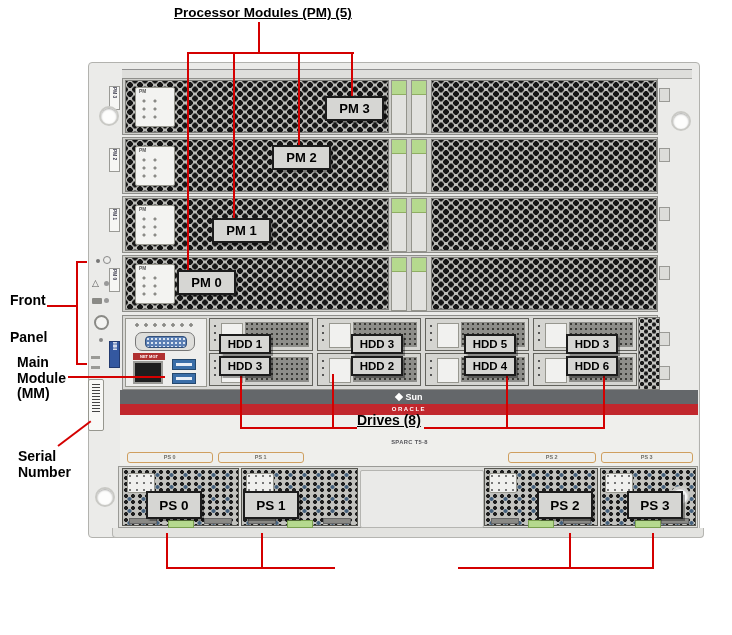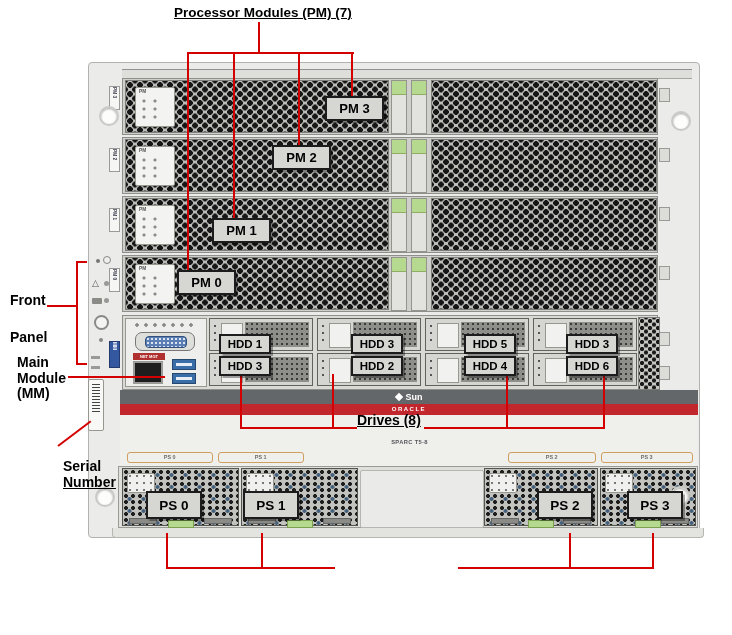--- a/index.html
+++ b/index.html
@@ -390,31 +390,31 @@
   <div class="modbox hdd-box" style="left:464px;top:334px;">HDD 5</div>
   <div class="modbox hdd-box" style="left:464px;top:356px;">HDD 4</div>
   <div class="modbox hdd-box" style="left:566px;top:334px;">HDD 3</div>
   <div class="modbox hdd-box" style="left:566px;top:356px;">HDD 6</div>
 
   <div class="modbox ps-box" style="left:146px;top:491px;">PS 0</div>
   <div class="modbox ps-box" style="left:243px;top:491px;">PS 1</div>
   <div class="modbox ps-box" style="left:537px;top:491px;">PS 2</div>
   <div class="modbox ps-box" style="left:627px;top:491px;">PS 3</div>
 
-  <div class="co-label" style="left:174px;top:5px;">Processor Modules (PM) (7)</div>
+  <div class="co-label" style="left:174px;top:5px;">Processor Modules (PM) (5)</div>
   <div class="co-label" style="left:357px;top:412px;font-size:14px;">Drives (8)</div>
 
   <div class="side-label" style="left:10px;top:293px;">
     <span style="display:block;">Front</span>
     <span style="display:block;margin-top:21px;">Panel</span>
   </div>
   <div class="side-label" style="left:17px;top:355px;">
     <span style="display:block;">Main</span>
     <span style="display:block;">Module</span>
     <span style="display:block;">(MM)</span>
   </div>
-  <div class="side-label" style="left:18px;top:459px;margin-left:45px;">
+  <div class="side-label" style="left:18px;top:449px;">
     <span style="display:block;">Serial</span>
-    <span style="display:block;text-decoration:underline;">Number</span>
+    <span style="display:block;">Number</span>
   </div>
 
 
 </div>
 
 </body></html>

